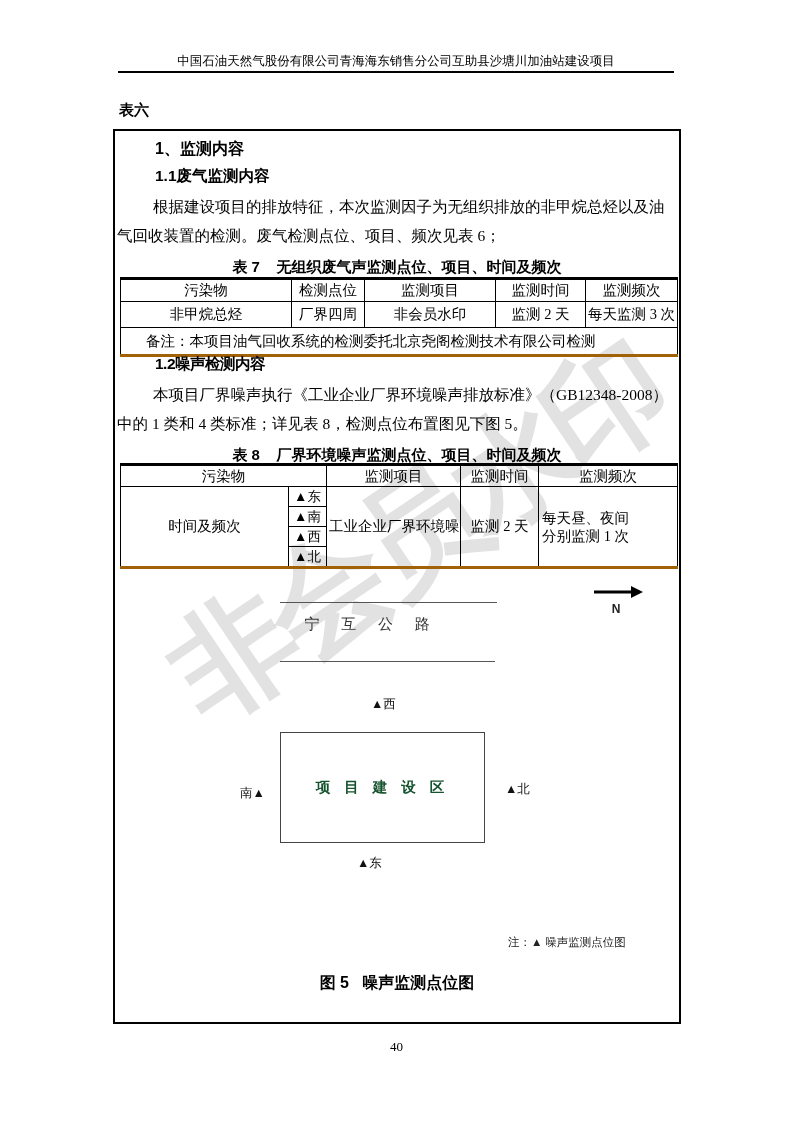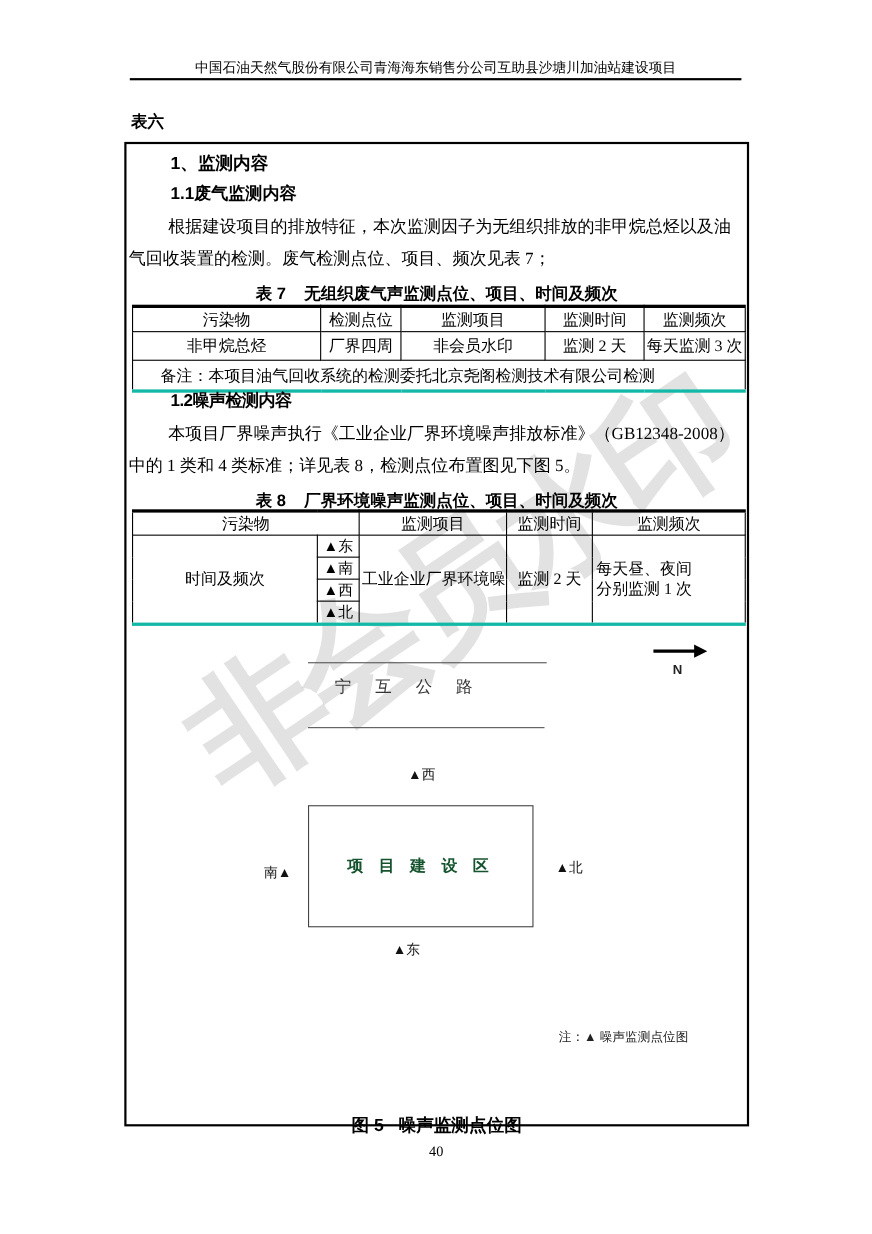--- a/index.html
+++ b/index.html
@@ -84,21 +84,21 @@
     font-family: "Liberation Sans", sans-serif;
     white-space: pre;
   }
   .tbl-title.t7 { top: 127px; }
   .tbl-title.t8 { top: 315px; }
   table.doc-table {
     border-collapse: collapse;
     table-layout: fixed;
     left: 5px; width: 557px;
     border-top: 3px solid #000;
-    border-bottom: 3px solid #14b8a6;
+    border-bottom: 3px solid #a16207;
     font-size: 14.5px;
   }
   table.t7tbl { top: 146px; }
   table.t8tbl { top: 332px; }
   .doc-table th, .doc-table td {
     border: 1px solid #000;
     font-weight: normal;
     text-align: center;
     padding: 0 2px;
     overflow: hidden;
@@ -162,21 +162,20 @@
     left: 393px; top: 804px;
     font-size: 11.5px; color: #222;
     white-space: nowrap;
   }
   .figure-caption {
     left: 0; top: 842px; width: 100%;
     text-align: center;
     font-size: 16px; font-weight: bold;
     font-family: "Liberation Sans", sans-serif;
     white-space: pre;
-    margin-top: 40px;
   }
   .page-number {
     position: absolute;
     left: 0; top: 1039px; width: 100%;
     text-align: center;
     font-size: 13px;
     z-index: 2;
   }
 </style>
 </head>
@@ -189,21 +188,21 @@
   <div class="doc-header">中国石油天然气股份有限公司青海海东销售分公司互助县沙塘川加油站建设项目</div>
   <div class="header-rule"></div>
 
   <div class="form-label">表六</div>
 
   <div class="content-box">
 
     <div class="h1">1、监测内容</div>
     <div class="h2 s11">1.1废气监测内容</div>
 
-    <p class="para p1">根据建设项目的排放特征，本次监测因子为无组织排放的非甲烷总烃以及油气回收装置的检测。废气检测点位、项目、频次见表 7；</p>
+    <p class="para p1">根据建设项目的排放特征，本次监测因子为无组织排放的非甲烷总烃以及油气回收装置的检测。废气检测点位、项目、频次见表 6；</p>
 
     <div class="tbl-title t7">表 7    无组织废气声监测点位、项目、时间及频次</div>
     <table class="doc-table t7tbl">
       <colgroup>
         <col style="width:171px">
           <col style="width:73px">
           <col style="width:131px">
           <col style="width:90px">
           <col style="width:92px">
       </colgroup>

